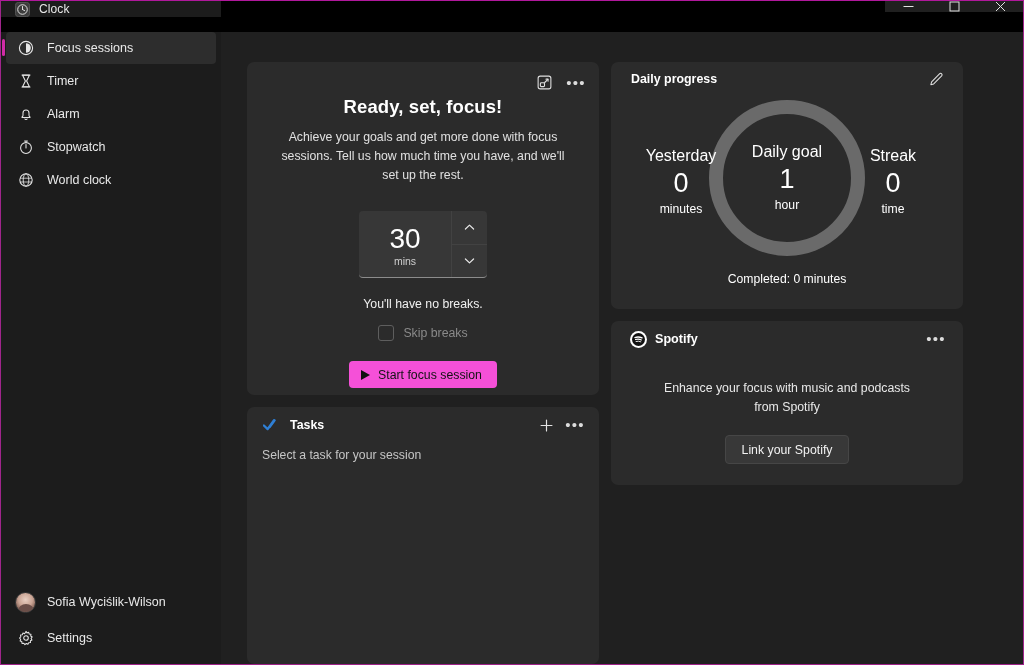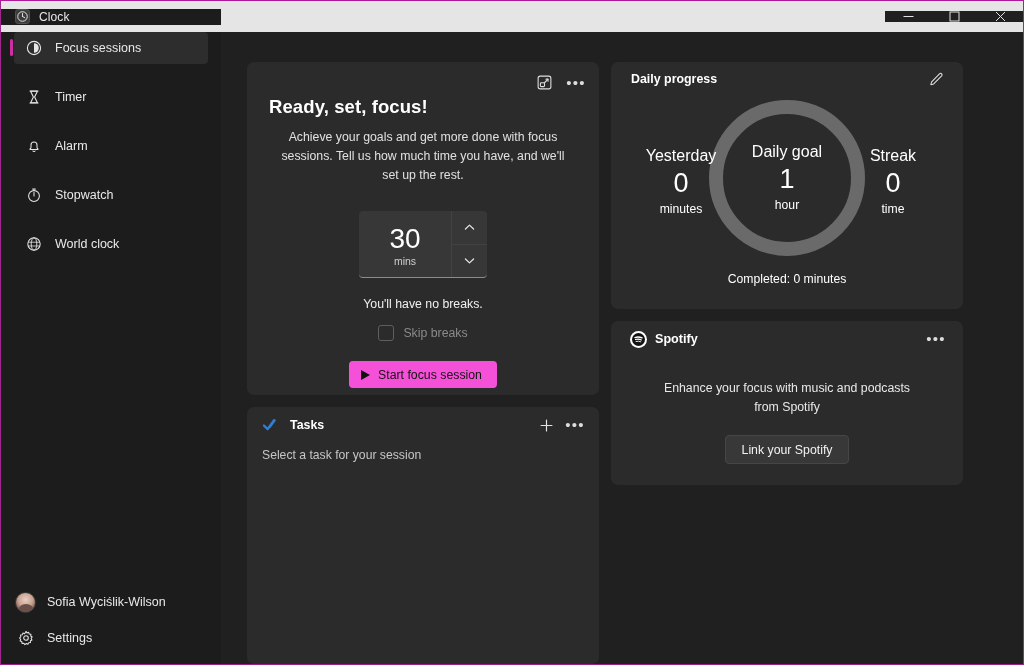--- a/index.html
+++ b/index.html
@@ -23,22 +23,22 @@
     border-bottom-color: #9c2287;
     display: flex;
     flex-direction: column;
   }
 
   
   #titlebar {
     height: 31px;
     flex: 0 0 31px;
     display: flex;
-    align-items: center;
-    background: #e5e5e5;
+    align-items: flex-start;
+    background: #000000;
     position: relative;
     z-index: 5;
   }
   #titlebar-left {
     display: flex;
     align-items: center;
     gap: 9px;
     padding-left: 13px;
     width: 220px;
     background: #1c1c1c;
@@ -65,21 +65,21 @@
 
   
   #sidebar {
     width: 220px;
     flex: 0 0 220px;
     background: #1c1c1c;
     display: flex;
     flex-direction: column;
     padding-top: 0;
   }
-  #nav-list { display: flex; flex-direction: column; padding: 0 13px; gap: 17px; }
+  #nav-list { display: flex; flex-direction: column; padding: 0 5px; gap: 1px; }
   .nav-item {
     height: 32px;
     display: flex;
     align-items: center;
     gap: 13px;
     padding-left: 11px;
     border-radius: 4px;
     position: relative;
     cursor: default;
     color: #e6e6e6;
@@ -149,21 +149,21 @@
   .icon-btn {
     width: 26px; height: 25px;
     display: flex; align-items: center; justify-content: center;
     border-radius: 4px;
     color: #e3e3e3;
     cursor: default;
   }
   .dots { font-size: 15px; line-height: 10px; letter-spacing: 1.2px; color: #dcdcdc; }
 
   #focus-title {
-    text-align: left;
+    text-align: center;
     font-size: 18.5px;
     font-weight: bold;
     color: #ffffff;
     padding-top: 34px;
     letter-spacing: .1px;
   }
   #focus-sub {
     text-align: center;
     font-size: 12.3px;
     color: #e0e0e0;

